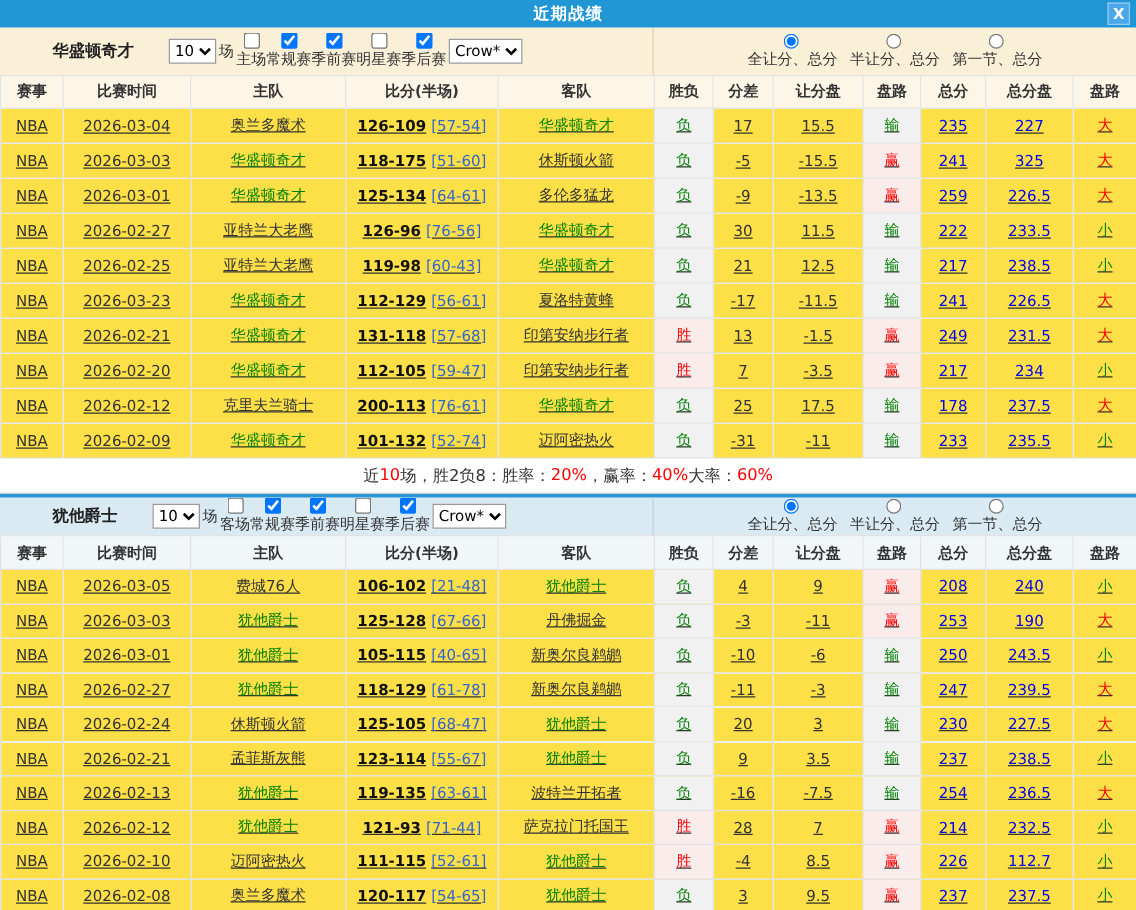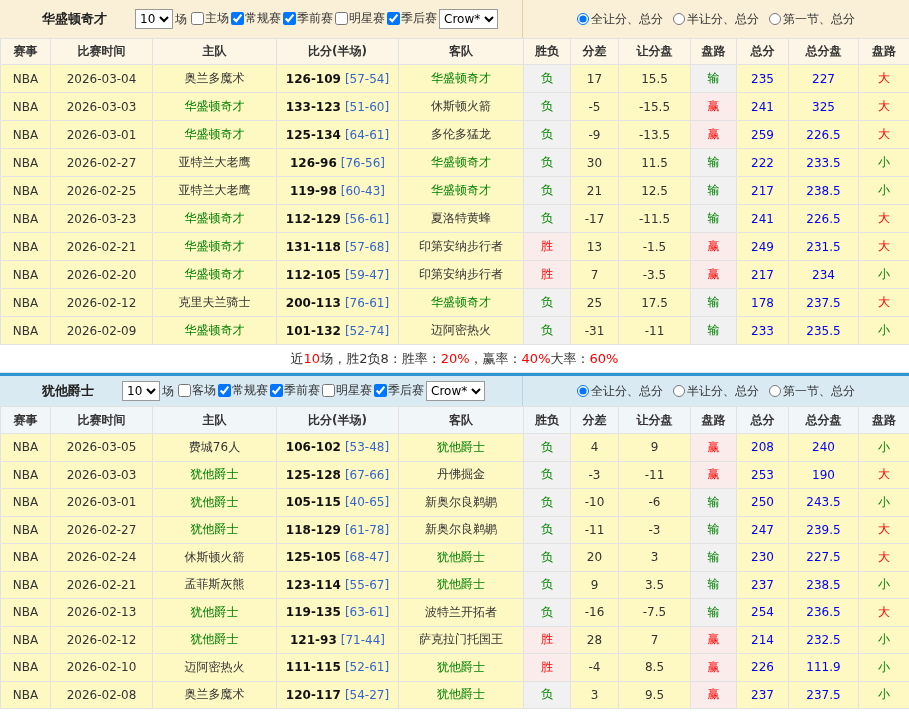--- a/index.html
+++ b/index.html
@@ -32,33 +32,33 @@
   }
   .theme-cream .filter-left { border-right:1px solid #e3d1a6; }
   .theme-blue  .filter-left { border-right:1px solid #b9d4e2; }
   .filter-right { flex:1; display:flex; align-items:center; justify-content:center; }
   .team-name { font-weight:bold; font-size:13px; color:#222; margin-right:26px; }
   .filterbar select {
     font-family:inherit; font-size:12px; height:20px; border:1px solid #999;
     background:#fff; margin:0 2px;
   }
   .suffix { margin-right:2px; }
-  label.cb, label.rb { display:inline-flex; align-items:center; cursor:pointer; }
+  label.cb, label.rb { display:inline-flex; align-items:center; cursor:pointer;flex-direction:column; }
   label.cb input { margin:0 1px 0 2px; width:13px; height:13px; }
   label.rb { margin:0 5px; }
   label.rb input { margin:0 2px 0 0; width:12px; height:12px; }
 
   
   table { width:909px; border-collapse:collapse; table-layout:fixed; }
   th, td {
     border:1px solid #e2e2e2; text-align:center; padding:0;
     overflow:hidden; white-space:nowrap; font-size:12px;
   }
   thead tr { height:26px; }
-  tbody tr { height:28px; background:#fef9c3; }
+  tbody tr { height:28px; background:#fde047;text-decoration:underline; }
   .t2 thead tr { height:27px; }
   .t2 tbody tr { height:27.5px; }
   .t1 thead th { background:#fdf6e7; font-weight:bold; color:#333; }
   .t2 thead th { background:#f1f6f9; font-weight:bold; color:#333; }
   .team-green { color:#008000; }
   .text-red   { color:#ff0000; }
   .text-green { color:#008000; }
   .num-blue   { color:#0000ee; }
   .score-strong { font-weight:bold; color:#111; }
   .half-score   { color:#3366cc; margin-left:4px; }
@@ -70,20 +70,26 @@
     height:28px; display:flex; align-items:center; justify-content:center;
     background:#fff; border-bottom:1px solid #e2e2e2; font-size:13px; color:#333;
   }
   .summary .red { color:#ff0000; }
 </style>
 </head>
 <body>
 
 <div class="window">
 
+  <div class="titlebar">
+    <span class="title">近期战绩</span>
+    <div class="close-btn">
+      <span>X</span>
+    </div>
+  </div>
 
   <div>
     <div class="filterbar theme-cream">
       <div class="filter-left">
         <span class="team-name">华盛顿奇才</span>
         <select>
           <option>10</option>
         </select>
         <span class="suffix">场</span>
         <span><label class="cb">
@@ -164,21 +170,21 @@
             <td>15.5</td>
             <td class="text-green cell-loss">输</td>
             <td class="num-blue">235</td>
             <td class="num-blue">227</td>
             <td class="text-red">大</td>
           </tr>
           <tr>
             <td>NBA</td>
             <td>2026-03-03</td>
             <td class="team-green">华盛顿奇才</td>
-            <td><span class="score-strong">133-123</span><span class="half-score">[51-60]</span></td>
+            <td><span class="score-strong">118-175</span><span class="half-score">[51-60]</span></td>
             <td>休斯顿火箭</td>
             <td class="text-green cell-loss">负</td>
             <td>-5</td>
             <td>-15.5</td>
             <td class="text-red cell-win">赢</td>
             <td class="num-blue">241</td>
             <td class="num-blue">325</td>
             <td class="text-red">大</td>
           </tr>
           <tr>
@@ -379,21 +385,21 @@
             <th>总分</th>
             <th>总分盘</th>
             <th>盘路</th>
           </tr>
         </thead>
       <tbody>
           <tr>
             <td>NBA</td>
             <td>2026-03-05</td>
             <td>费城76人</td>
-            <td><span class="score-strong">106-102</span><span class="half-score">[53-48]</span></td>
+            <td><span class="score-strong">106-102</span><span class="half-score">[21-48]</span></td>
             <td class="team-green">犹他爵士</td>
             <td class="text-green cell-loss">负</td>
             <td>4</td>
             <td>9</td>
             <td class="text-red cell-win">赢</td>
             <td class="num-blue">208</td>
             <td class="num-blue">240</td>
             <td class="text-green">小</td>
           </tr>
           <tr>
@@ -498,28 +504,28 @@
             <td>NBA</td>
             <td>2026-02-10</td>
             <td>迈阿密热火</td>
             <td><span class="score-strong">111-115</span><span class="half-score">[52-61]</span></td>
             <td class="team-green">犹他爵士</td>
             <td class="text-red cell-win">胜</td>
             <td>-4</td>
             <td>8.5</td>
             <td class="text-red cell-win">赢</td>
             <td class="num-blue">226</td>
-            <td class="num-blue">111.9</td>
+            <td class="num-blue">112.7</td>
             <td class="text-green">小</td>
           </tr>
           <tr>
             <td>NBA</td>
             <td>2026-02-08</td>
             <td>奥兰多魔术</td>
-            <td><span class="score-strong">120-117</span><span class="half-score">[54-27]</span></td>
+            <td><span class="score-strong">120-117</span><span class="half-score">[54-65]</span></td>
             <td class="team-green">犹他爵士</td>
             <td class="text-green cell-loss">负</td>
             <td>3</td>
             <td>9.5</td>
             <td class="text-red cell-win">赢</td>
             <td class="num-blue">237</td>
             <td class="num-blue">237.5</td>
             <td class="text-green">小</td>
           </tr>
         </tbody>

